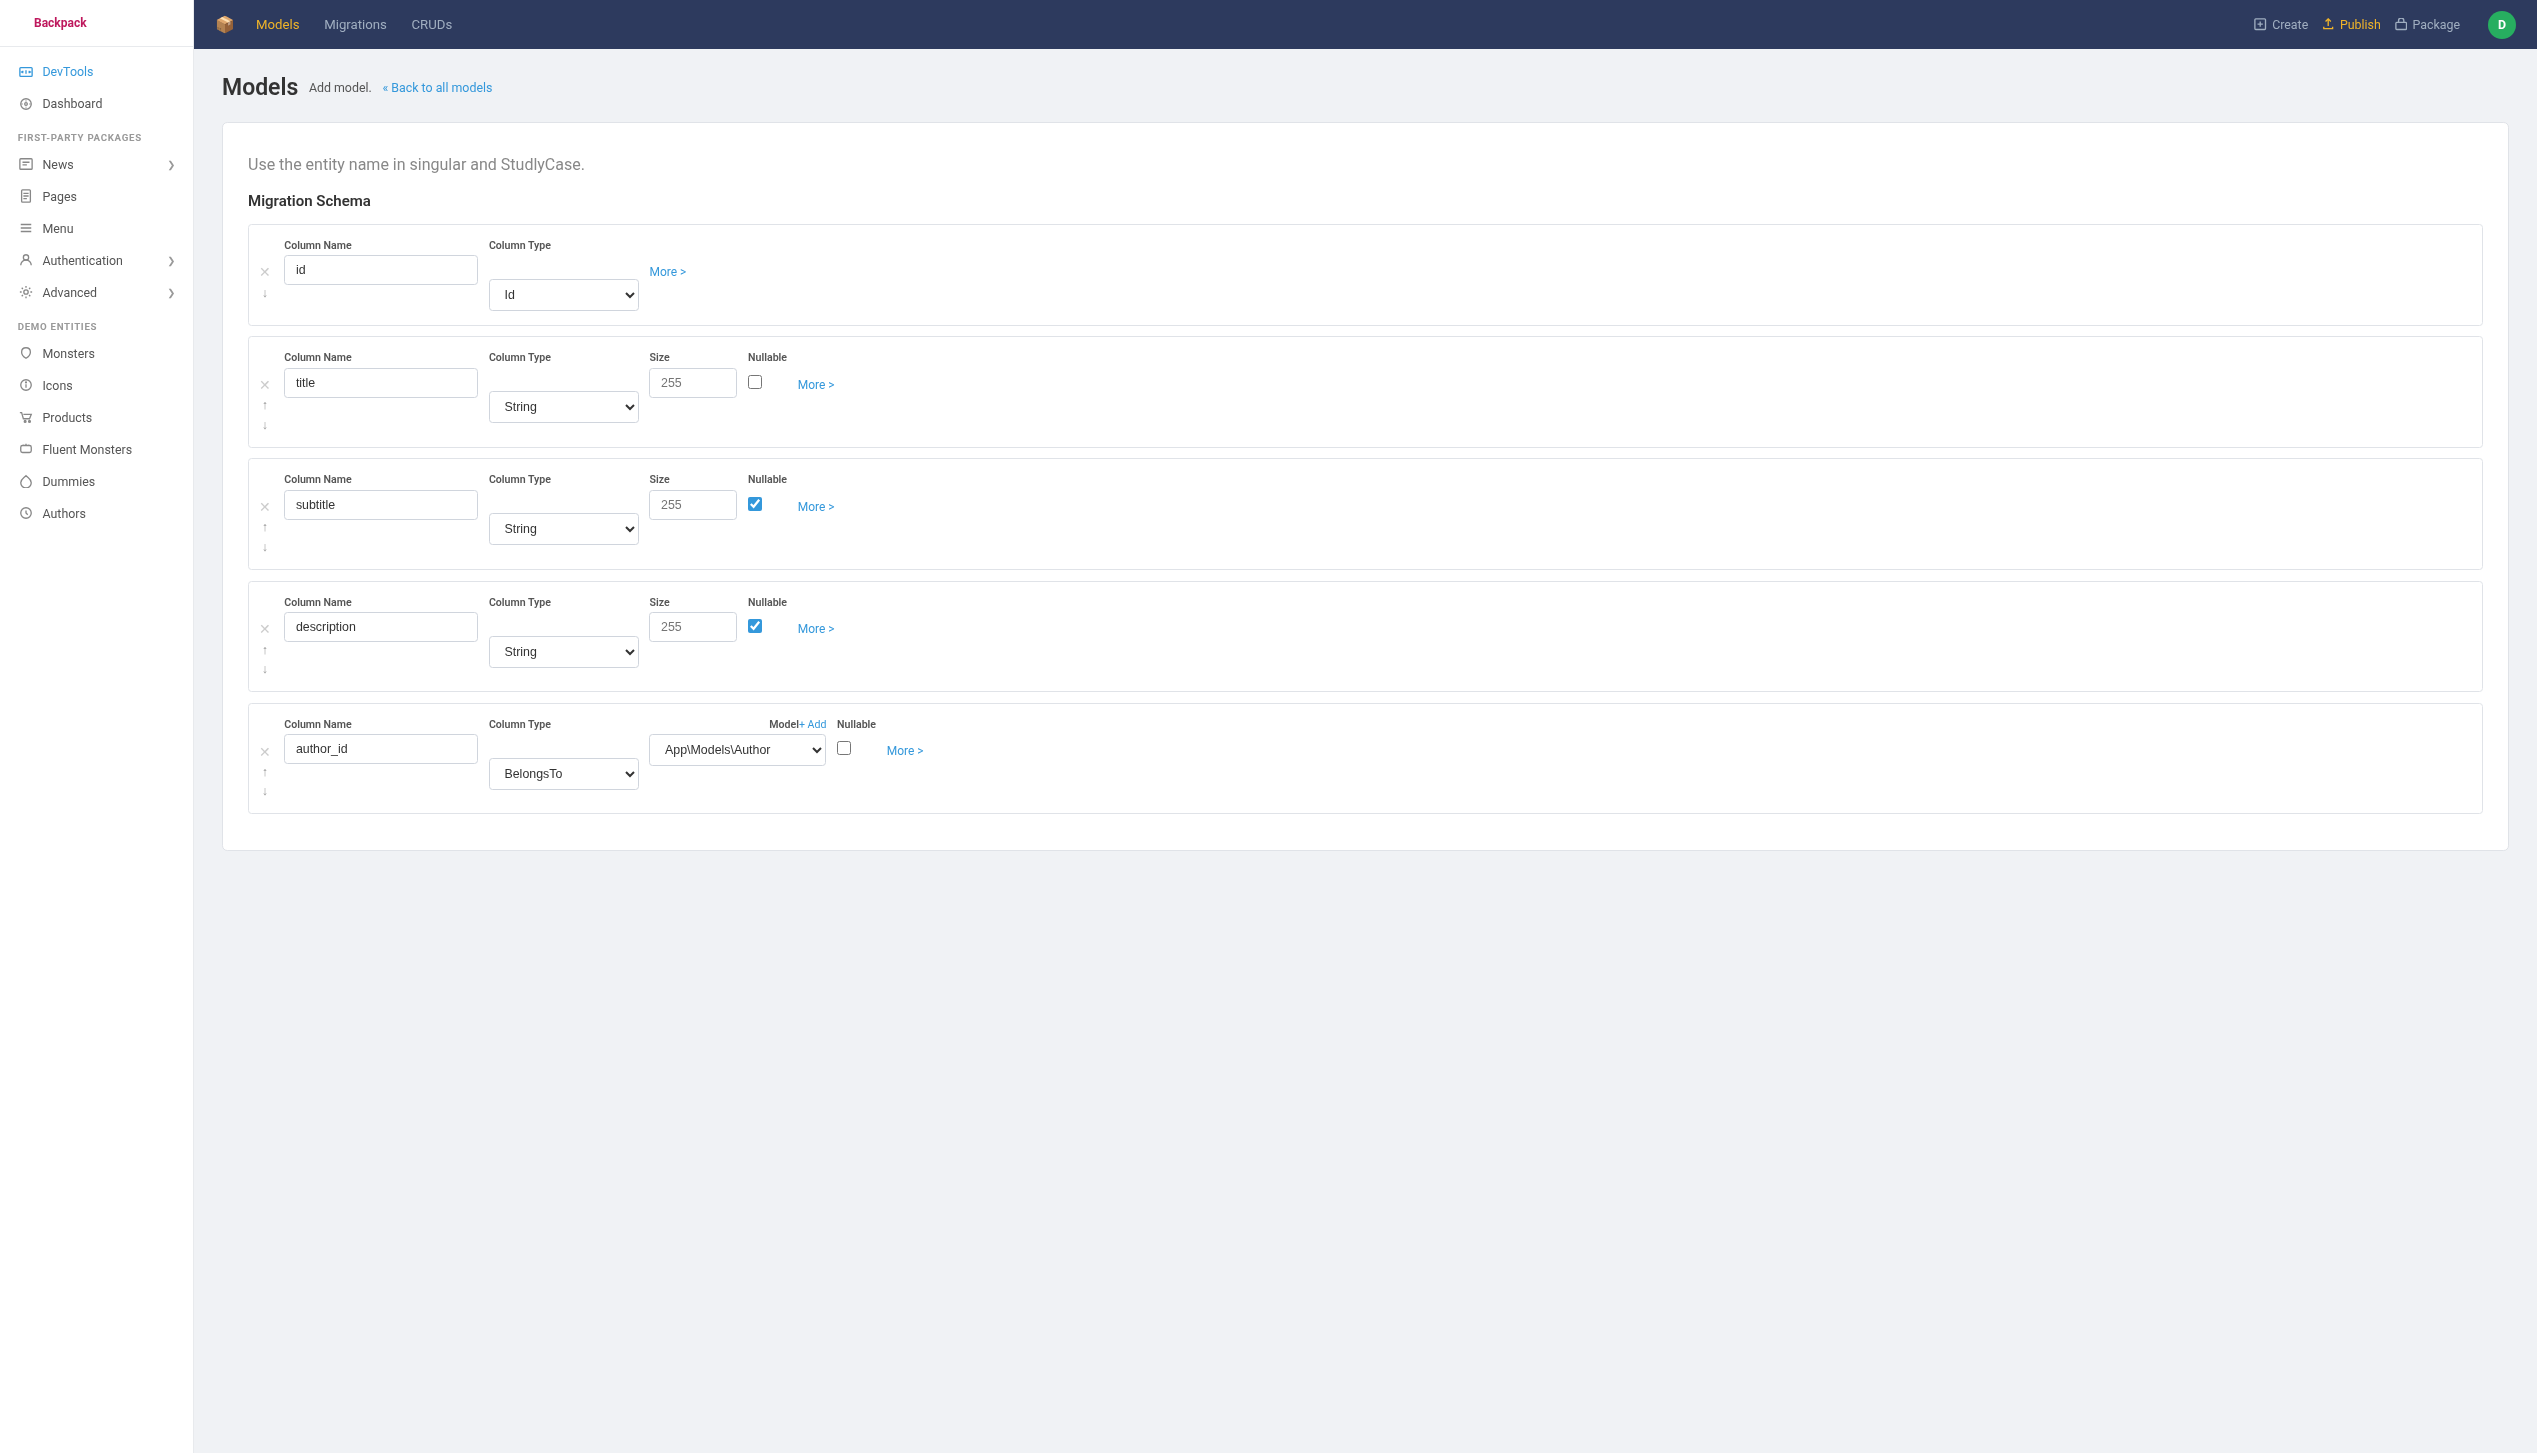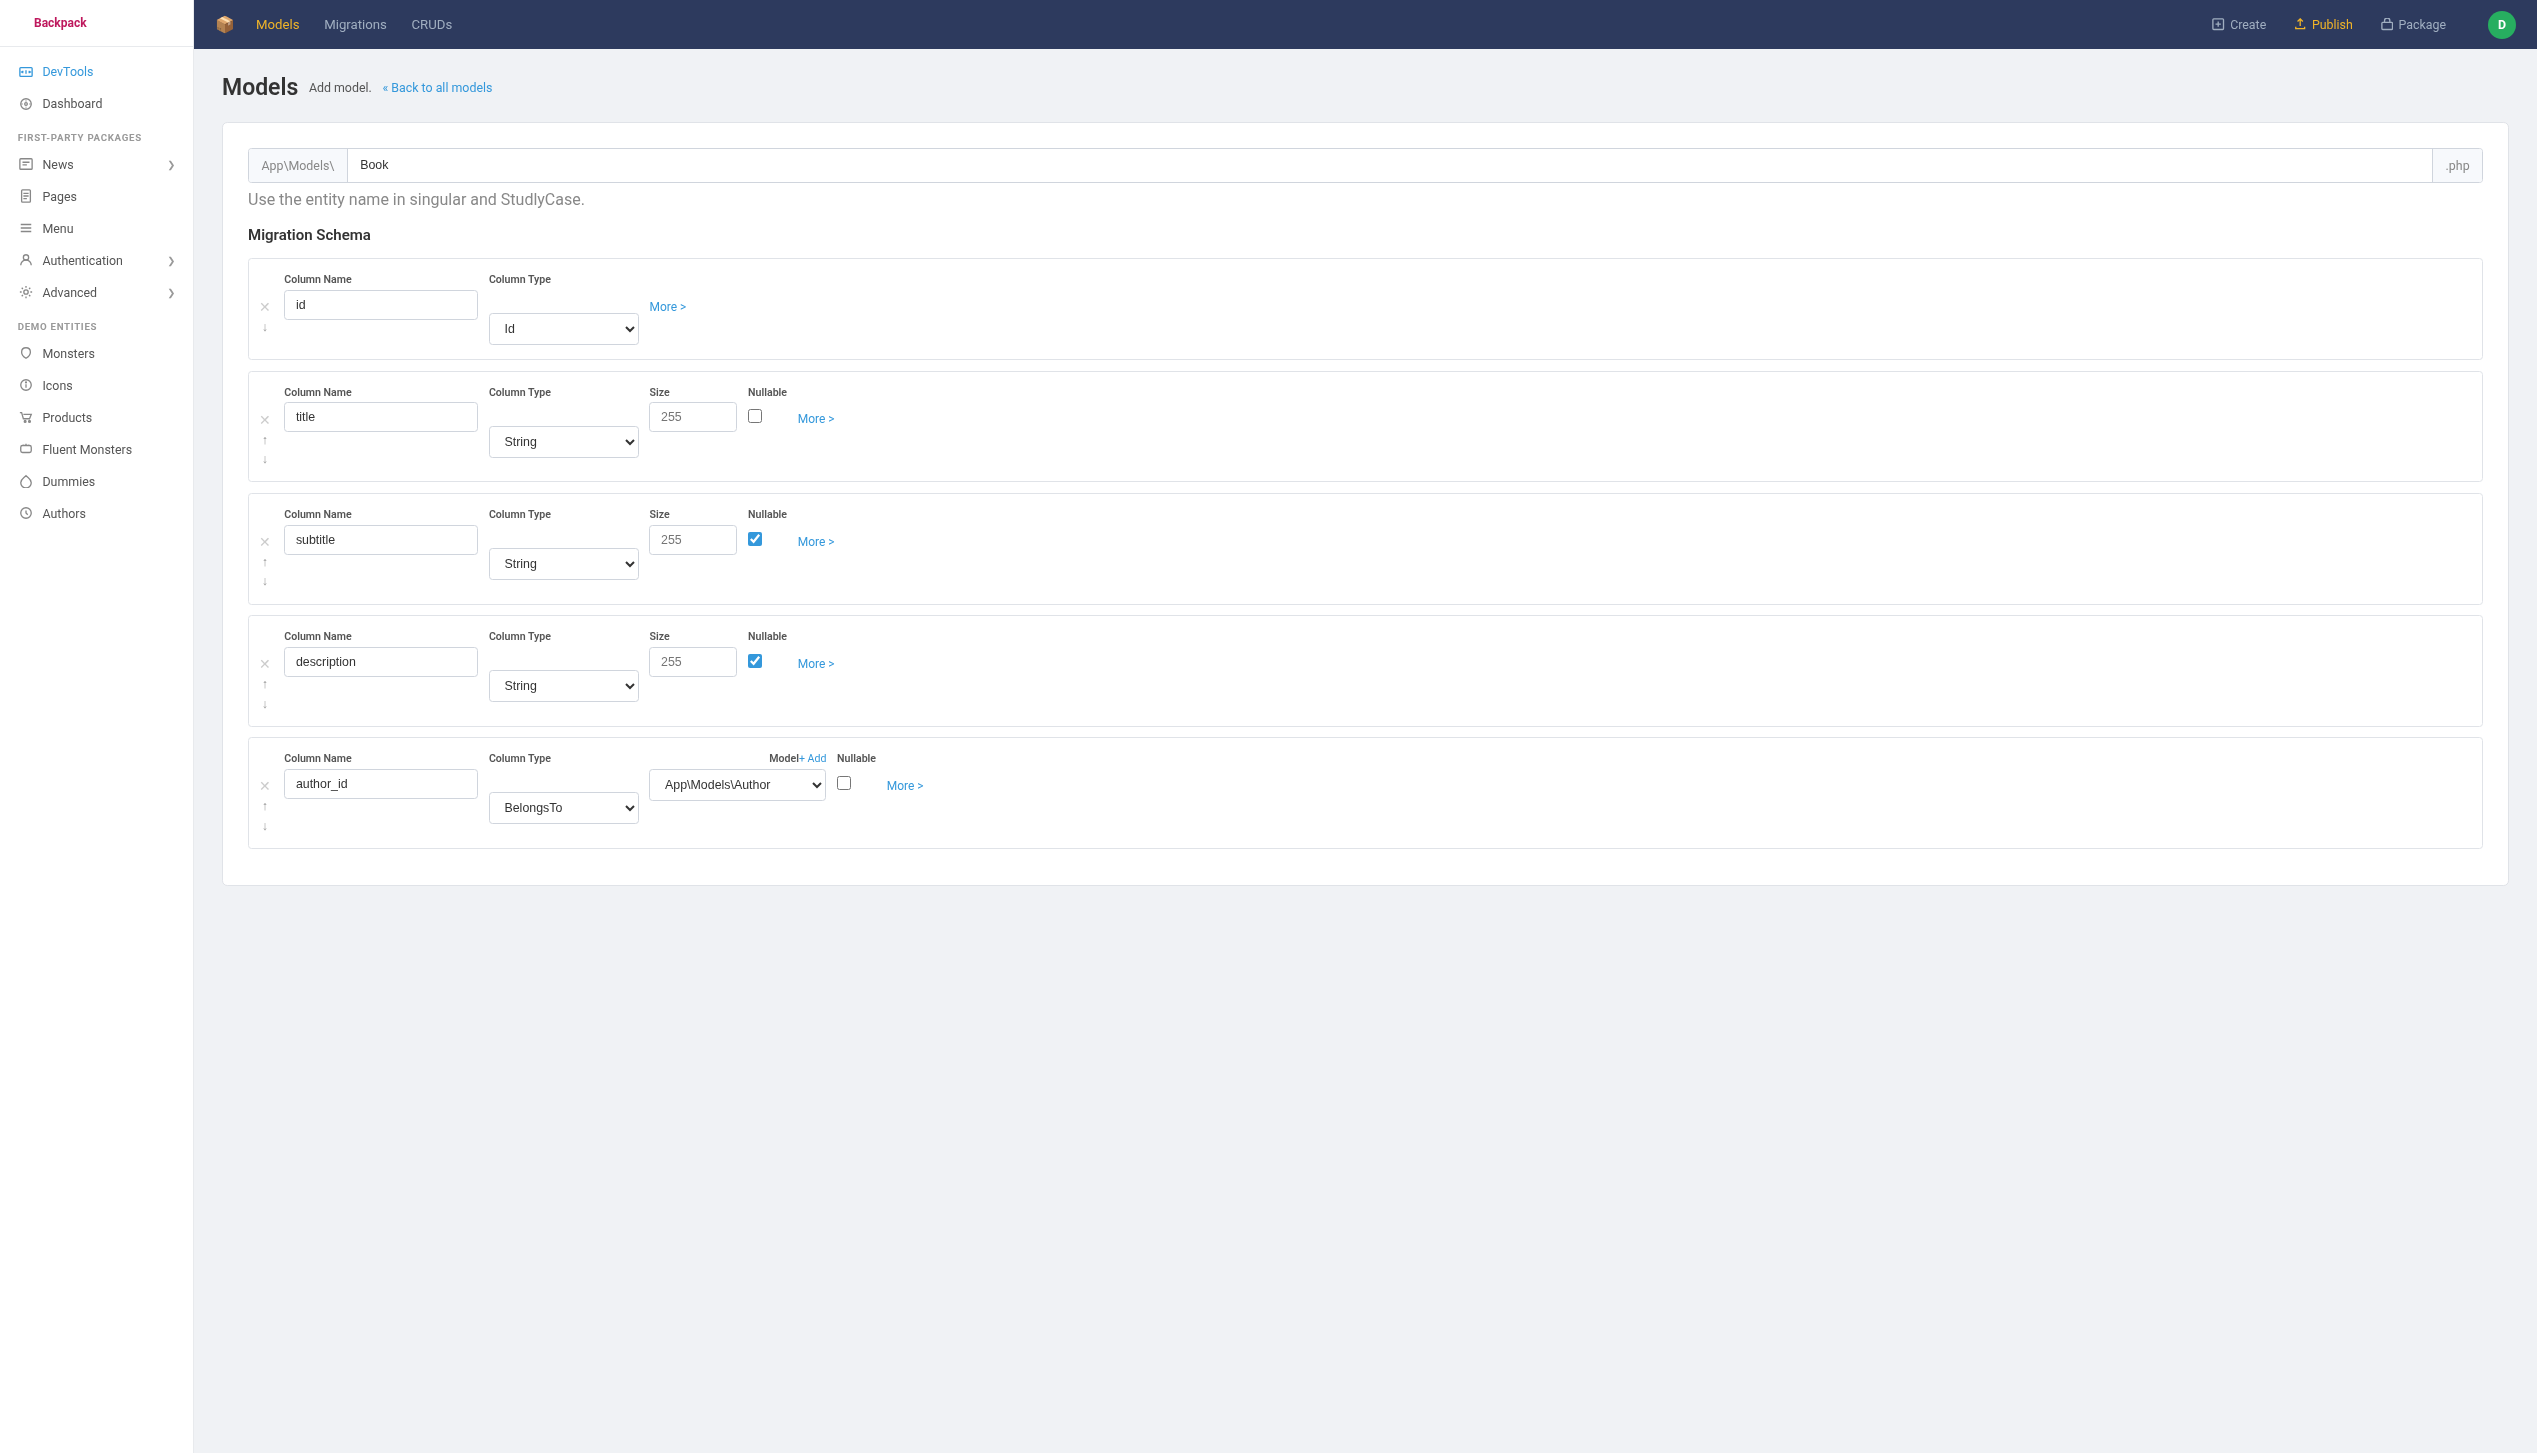--- a/index.html
+++ b/index.html
@@ -17,21 +17,21 @@
 
     
     .main { flex: 1; display: flex; flex-direction: column; overflow: hidden; }
 
     
     .top-nav { background: #2d3a5e; padding: 0 21px; display: flex; align-items: center; height: 49px; gap: 3.5px; }
     .top-nav .nav-icon { color: #f0b429; margin-right: 7px; font-size: 16px; }
     .top-nav-link { color: #f0b429; text-decoration: none; padding: 5.3px 10.6px; font-size: 13.2px; }
     .top-nav-link.active { color: #f0b429; }
     .top-nav-link.inactive { color: #a0aec0; }
-    .top-nav-right { margin-left: auto; display: flex; align-items: center; gap: 28px; }
+    .top-nav-right { margin-left: auto; display: flex; align-items: center; gap: 14px; }
     .top-nav-right-btn { color: #a0aec0; font-size: 12.4px; display: flex; align-items: center; gap: 5.3px; cursor: pointer; }
     .top-nav-right-btn.publish { color: #f0b429; }
 
     
     .content { flex: 1; overflow-y: auto; padding: 25px 28px; }
 
     .page-header { display: flex; align-items: center; gap: 10.6px; margin-bottom: 21px; }
     .page-title { font-size: 23px; font-weight: 600; color: #333; }
     .page-header-link { color: #3498db; font-size: 12.4px; cursor: pointer; text-decoration: none; }
     .add-model-link { color: #555; font-size: 12.4px; cursor: pointer; }
@@ -251,25 +251,20 @@
 
     <div class="page-header">
       <h1 class="page-title">Models</h1>
       <span class="add-model-link">Add model.</span>
       <a class="page-header-link">« Back to all models</a>
     </div>
 
     <div class="form-card">
 
       <div class="form-group">
-        <div class="model-name-row">
-          <span class="model-prefix">App\Models\</span>
-          <input class="model-input" type="text" value="Book" style="">
-          <span class="model-suffix">.php</span>
-        </div>
         <p class="form-hint">Use the entity name in singular and StudlyCase.</p>
       </div>
 
       <div>
         <h3 class="section-title">Migration Schema</h3>
 
         <div class="schema-row">
           <div class="schema-controls">
             <button class="ctrl-btn close">✕</button>
             <button class="ctrl-btn">↓</button>

